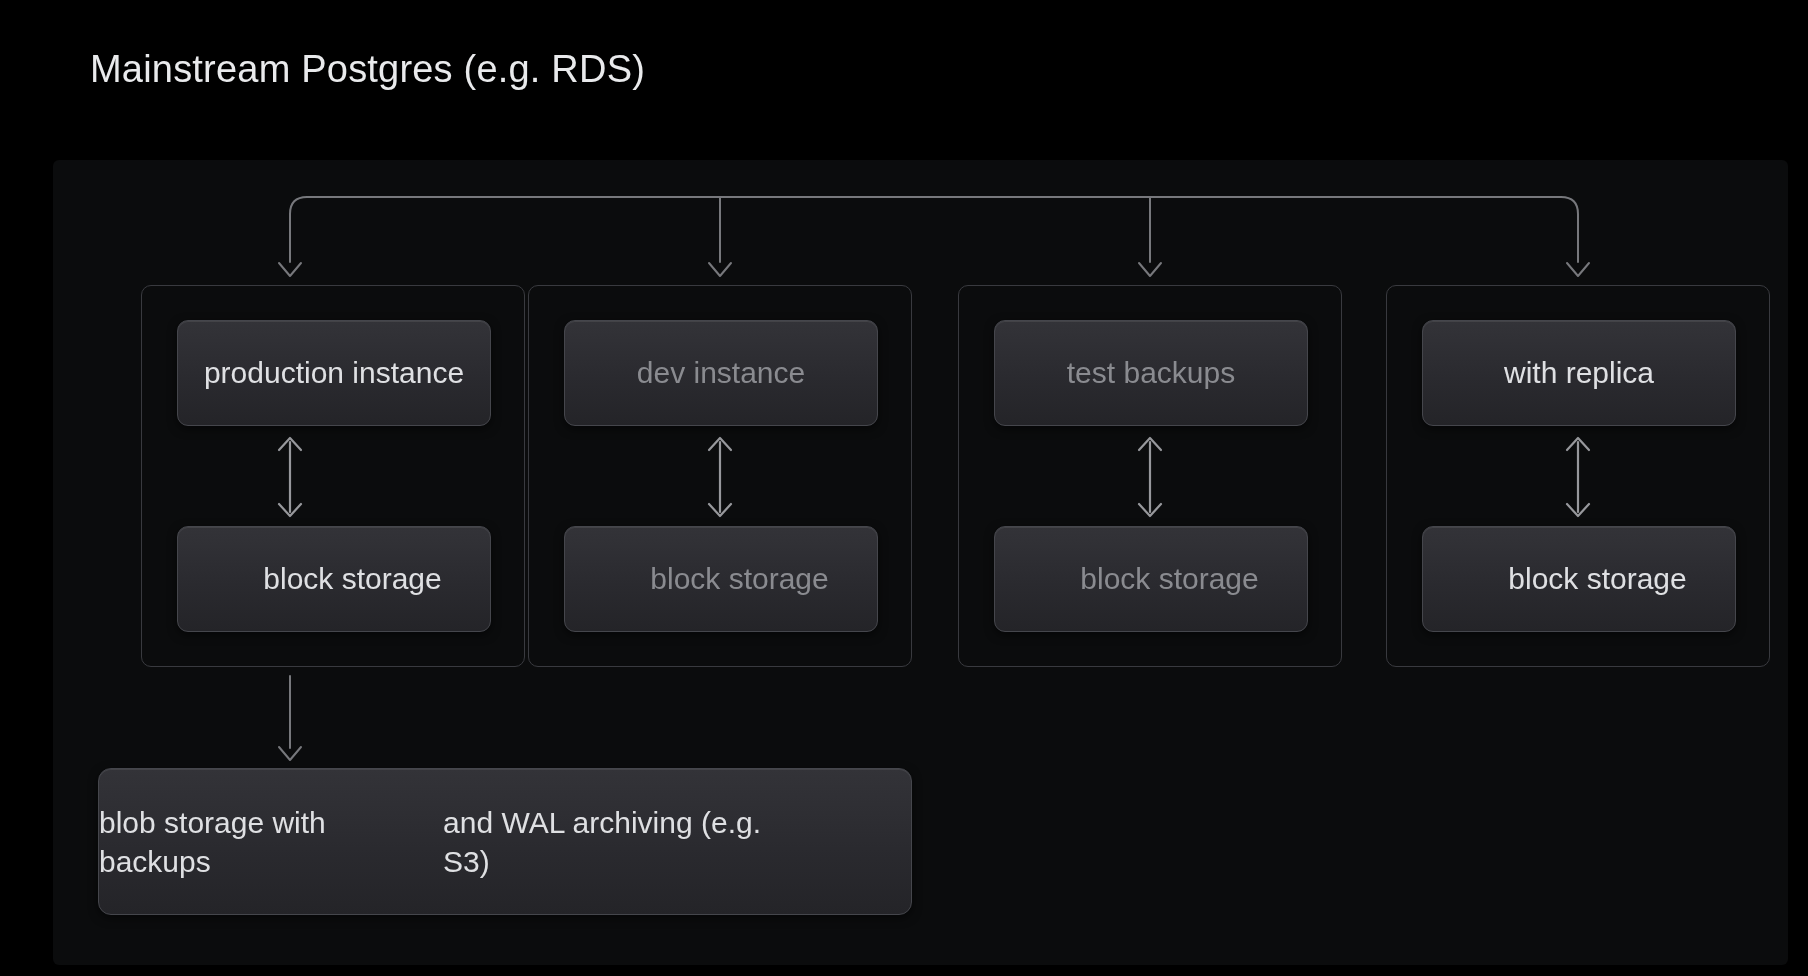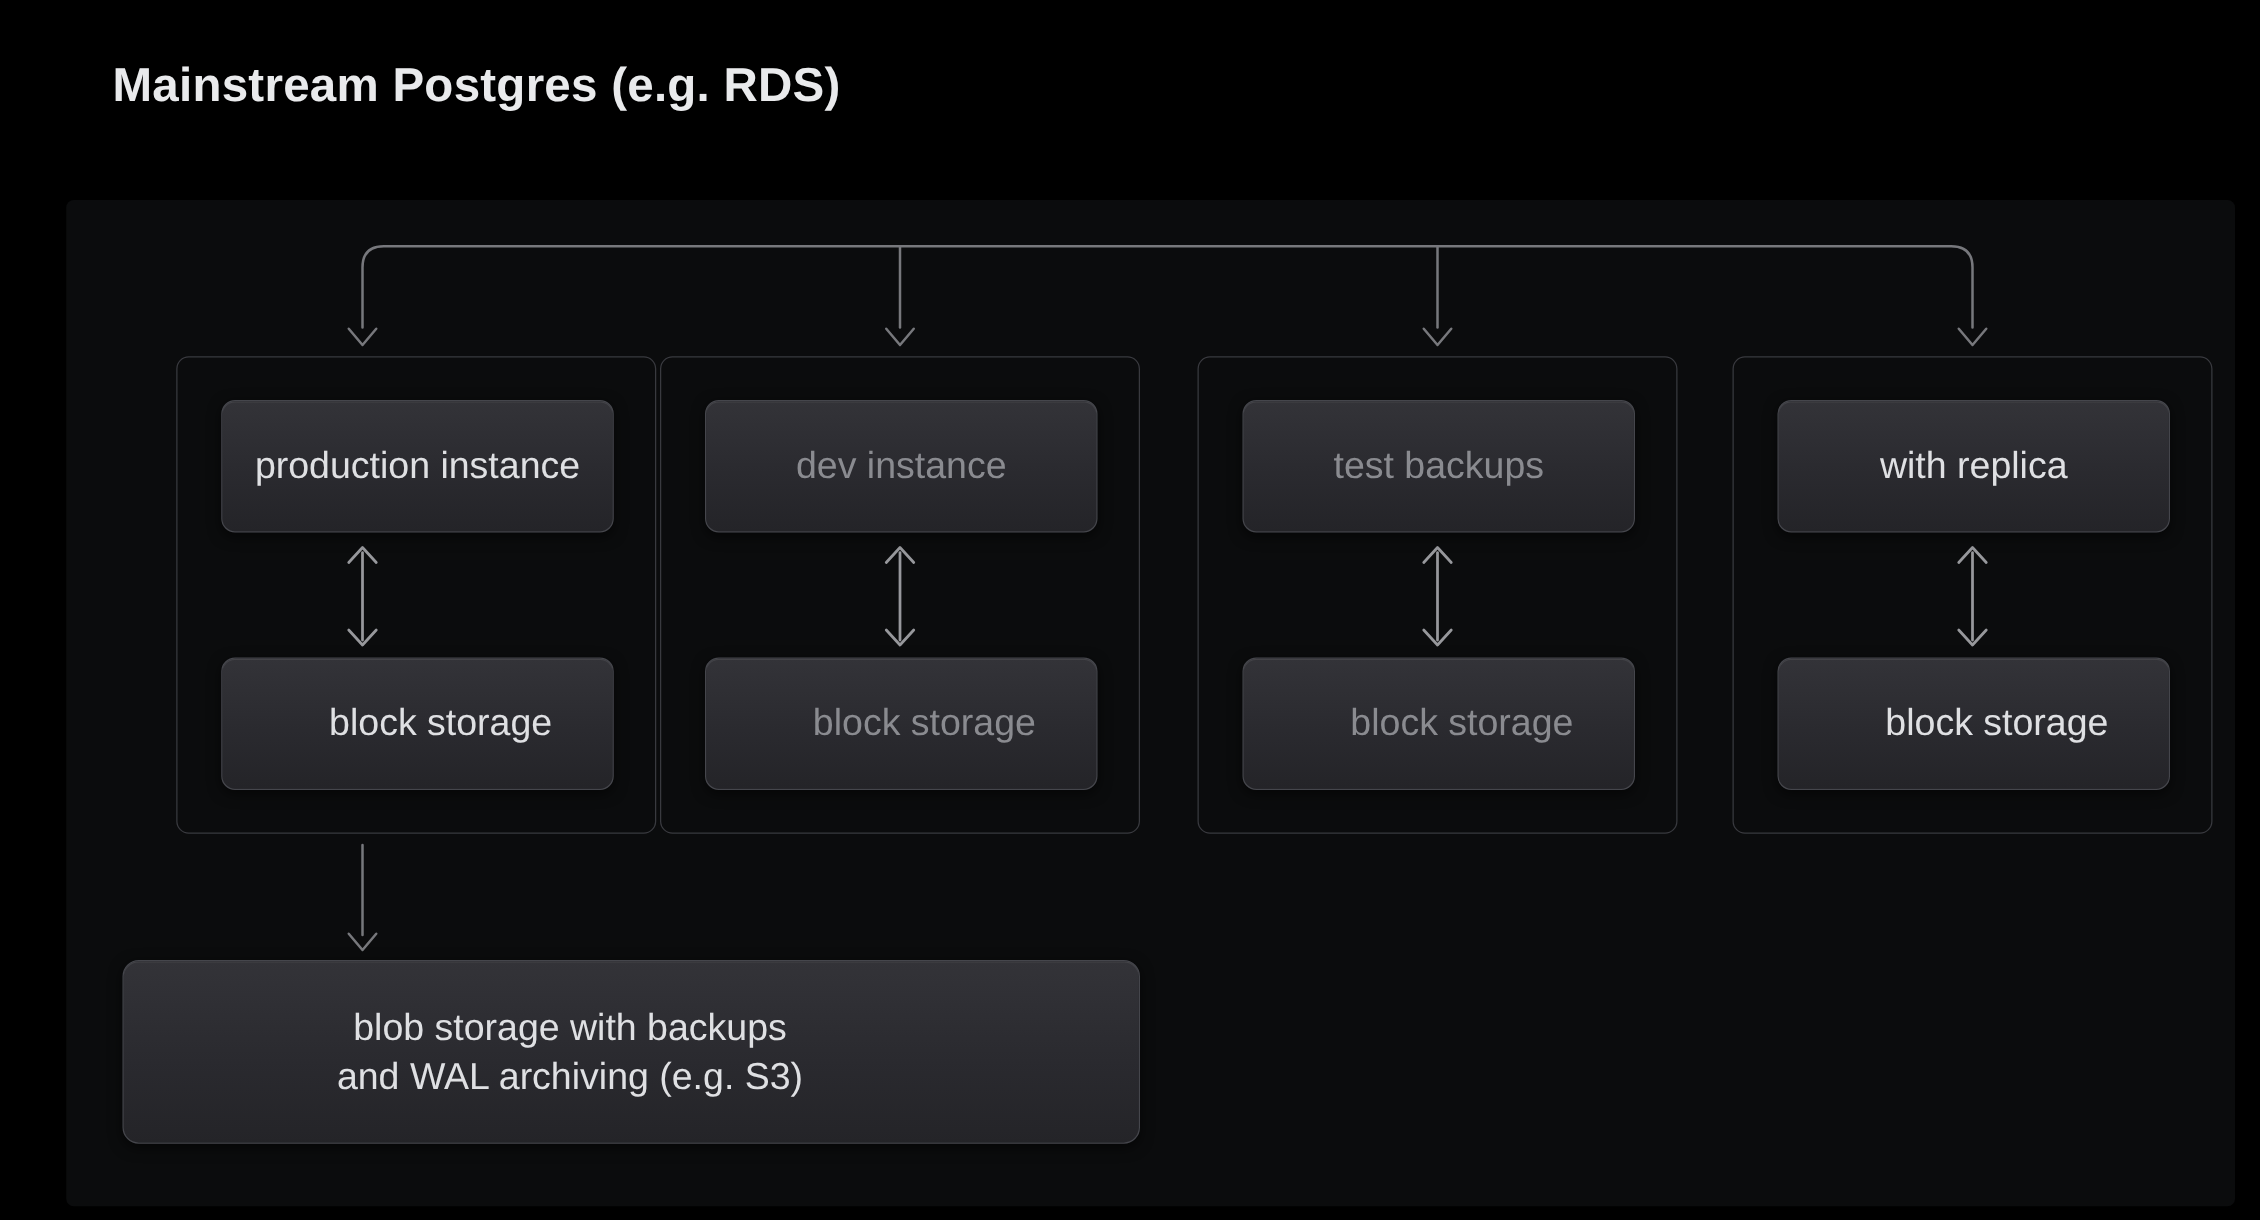--- a/index.html
+++ b/index.html
@@ -19,21 +19,21 @@
   html,body{width:1808px;height:976px;overflow:hidden;}
   body{
     background:var(--page-bg,#000);
     font-family:"Liberation Sans","DejaVu Sans",sans-serif;
     position:relative;
   }
   .page-title{
     position:absolute;
     left:90px; top:48px;
     font-size:38px;
-    font-weight:700;
+    font-weight:400;
     letter-spacing:0.2px;
     color:var(--title-color,#e9eaec);
   }
   .panel{
     position:absolute;
     left:53px; top:160px;
     width:1735px; height:805px;
     background:var(--panel-bg,#0b0c0d);
     border-radius:6px;
   }
@@ -80,21 +80,20 @@
   .group.dim .node{color:var(--text-dim,#8a8b90);}
   .blob-box{
     position:absolute;
     left:98px; top:768px;
     width:814px; height:147px;
     border:1px solid var(--node-border,#45464c);
     border-radius:13px;
     background:linear-gradient(180deg,var(--node-grad-top,#333338) 0%,#2a2a2f 55%,var(--node-grad-bottom,#242428) 100%);
     box-shadow:inset 0 1px 0 rgba(255,255,255,0.08), 0 3px 10px rgba(0,0,0,0.55);
     display:flex;
-    flex-direction:column;
     align-items:center;
     justify-content:center;
     padding-right:98px;
     font-size:30px;
     line-height:39px;
     color:var(--text-bright,#dfe0e3);
   }
 </style>
 </head>
 <body>

